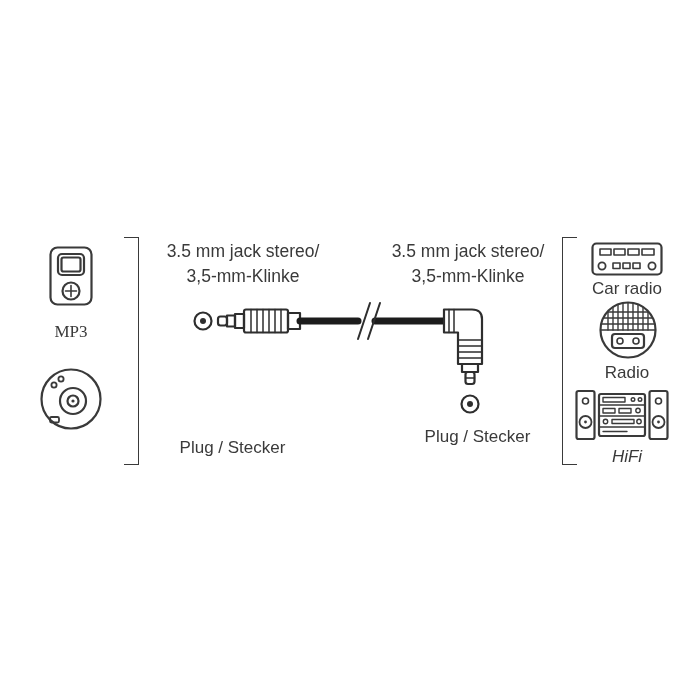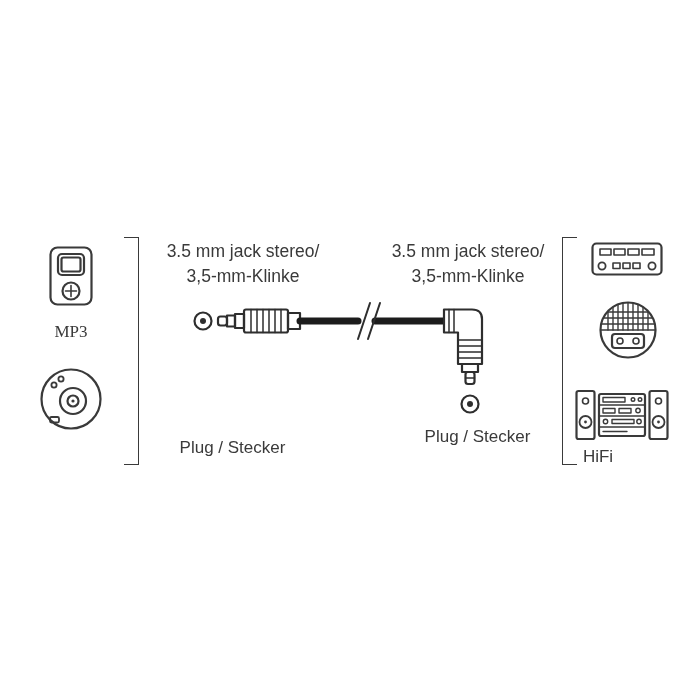--- a/index.html
+++ b/index.html
@@ -112,38 +112,40 @@
       <rect x="23" y="7" width="11" height="6" stroke-width="1.6"></rect>
       <rect x="37" y="7" width="11" height="6" stroke-width="1.6"></rect>
       <rect x="51" y="7" width="12" height="6" stroke-width="1.6"></rect>
       <circle cx="11" cy="24" r="3.6" stroke-width="1.8"></circle>
       <circle cx="61" cy="24" r="3.6" stroke-width="1.8"></circle>
       <rect x="22" y="21" width="7" height="5.5" stroke-width="1.6"></rect>
       <rect x="32" y="21" width="7" height="5.5" stroke-width="1.6"></rect>
       <rect x="42" y="21" width="7" height="5.5" stroke-width="1.6"></rect>
     </svg>
   </div>
+  <div class="abs label" style="left:577px;top:279px;width:100px;">Car radio</div>
 
   <div class="abs" style="left:596px;top:300px;">
     <svg width="64" height="60" viewBox="0 0 64 60" fill="none" stroke="#3a3a3a" stroke-width="2.2" stroke-linejoin="round" stroke-linecap="round">
       <defs>
         <clipPath id="radclip">
             <circle cx="32" cy="30" r="27.5"></circle>
           </clipPath>
       </defs>
       <circle cx="32" cy="30" r="27.5"></circle>
       <g clip-path="url(#radclip)" stroke-width="1.4">
         <path d="M12 2 V30 M17 2 V30 M22 2 V30 M27 2 V30 M32 2 V30 M37 2 V30 M42 2 V30 M47 2 V30 M52 2 V30"></path>
         <path d="M2 12 H62 M2 18 H62 M2 24 H62 M2 30 H62"></path>
       </g>
       <rect x="16" y="34" width="32" height="14" rx="3" fill="#ffffff"></rect>
       <circle cx="24" cy="41" r="3" stroke-width="1.6"></circle>
       <circle cx="40" cy="41" r="3" stroke-width="1.6"></circle>
     </svg>
   </div>
+  <div class="abs label" style="left:577px;top:363px;width:100px;">Radio</div>
 
   <div class="abs" style="left:575px;top:388px;">
     <svg width="94" height="54" viewBox="0 0 94 54" fill="none" stroke="#3a3a3a" stroke-width="2.2" stroke-linejoin="round" stroke-linecap="round">
       <rect x="1.5" y="3" width="18" height="48" rx="2"></rect>
       <circle cx="10.5" cy="13" r="3" stroke-width="1.6"></circle>
       <circle cx="10.5" cy="34" r="6" stroke-width="1.8"></circle>
       <circle cx="10.5" cy="34" r="1.4" fill="#3a3a3a" stroke="none"></circle>
       <rect x="74.5" y="3" width="18" height="48" rx="2"></rect>
       <circle cx="83.5" cy="13" r="3" stroke-width="1.6"></circle>
       <circle cx="83.5" cy="34" r="6" stroke-width="1.8"></circle>
@@ -155,15 +157,15 @@
       <circle cx="65" cy="11.5" r="1.8" stroke-width="1.4"></circle>
       <rect x="28" y="20.5" width="12" height="4.5" stroke-width="1.4"></rect>
       <rect x="44" y="20.5" width="12" height="4.5" stroke-width="1.4"></rect>
       <circle cx="63" cy="22.5" r="2.2" stroke-width="1.4"></circle>
       <circle cx="30.5" cy="33.5" r="2.2" stroke-width="1.4"></circle>
       <rect x="37" y="31.5" width="22" height="4" stroke-width="1.4"></rect>
       <circle cx="64" cy="33.5" r="2.2" stroke-width="1.4"></circle>
       <path d="M28 43.5 H52" stroke-width="1.4"></path>
     </svg>
   </div>
-  <div class="abs label" style="left:548px;top:447px;width:100px;">HiFi</div>
+  <div class="abs label" style="left:577px;top:447px;width:100px;font-style:italic;">HiFi</div>
 
 </div>
 
 </body></html>

